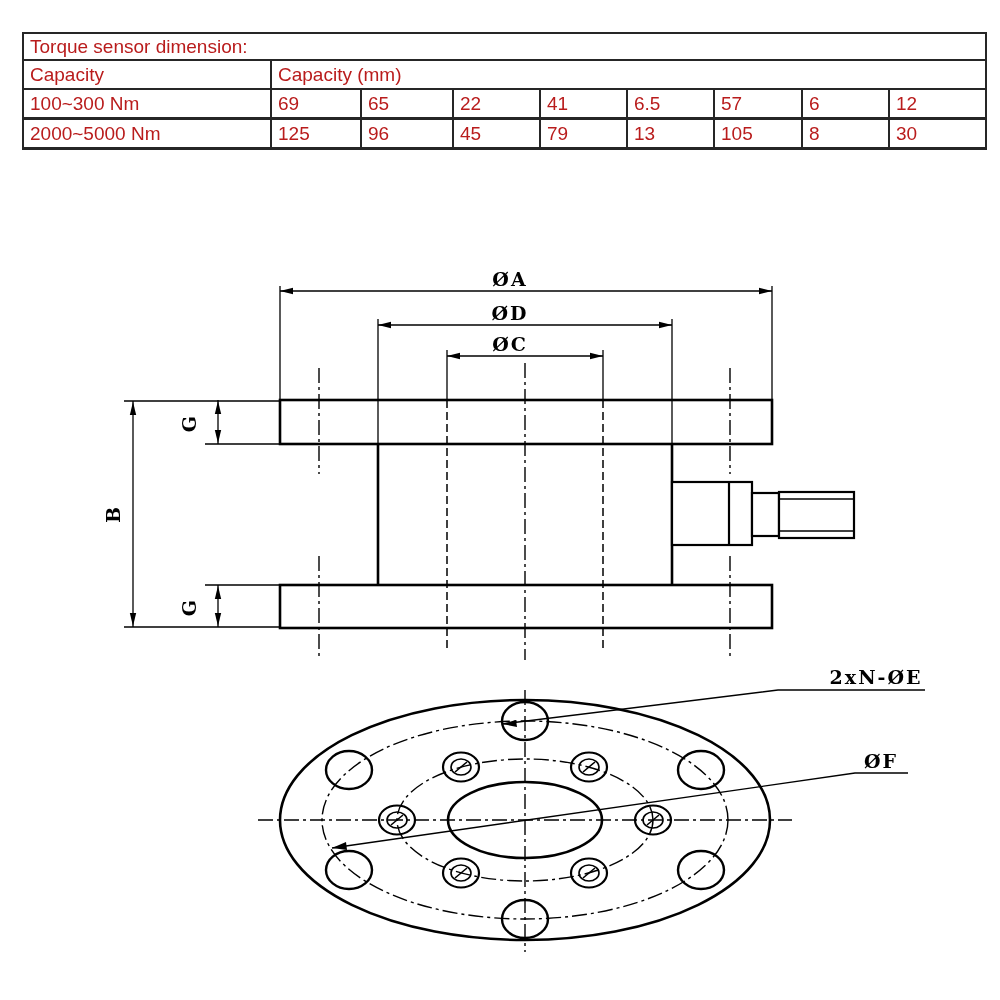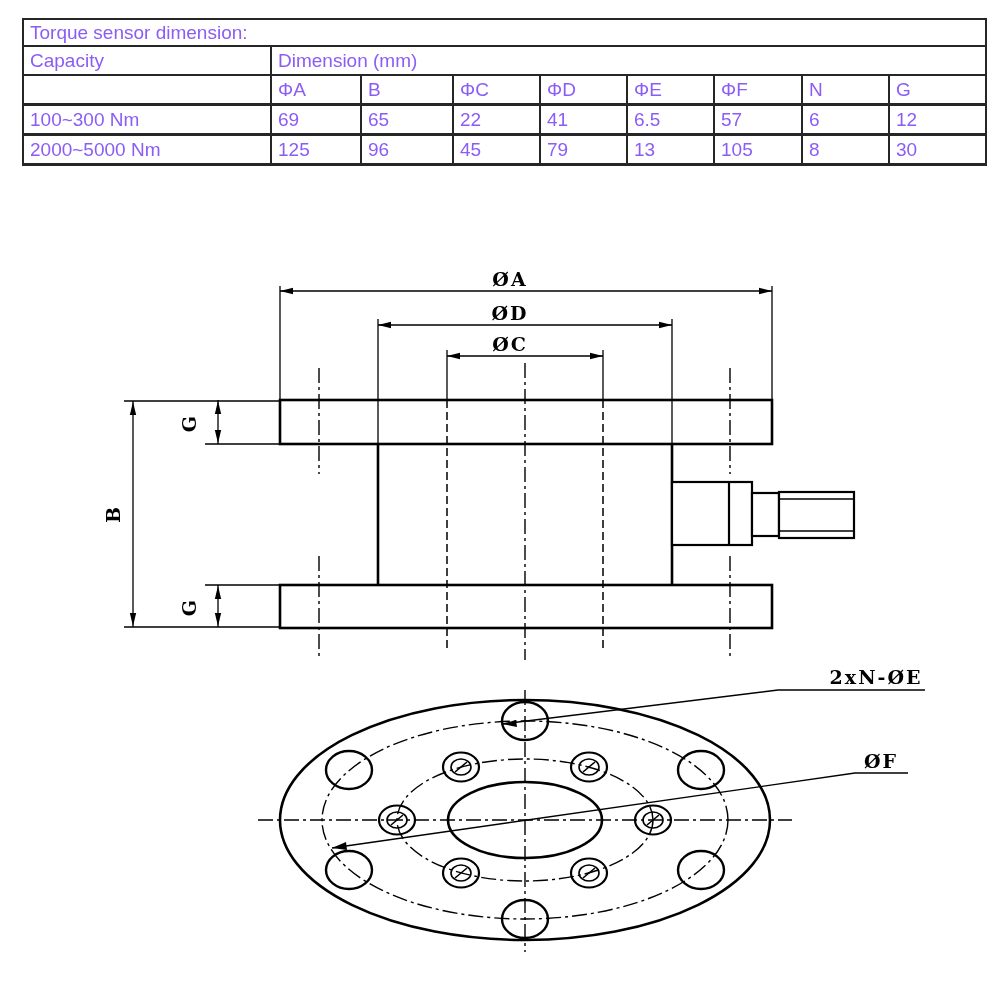--- a/index.html
+++ b/index.html
@@ -1,20 +1,20 @@
 <!DOCTYPE html>
 <html><head>
 <meta charset="utf-8">
 <style>
   html,body{margin:0;padding:0;background:#fff;}
   .page{position:relative;width:1000px;height:1000px;background:#fff;overflow:hidden;
         font-family:"Liberation Sans",sans-serif;color:#111;}
   
-  .dim-table{position:absolute;left:22px;top:18px;width:963px;border-collapse:collapse;
-             table-layout:fixed;font-size:19px;color:#8b5cf6;}
+  .dim-table{position:absolute;left:22px;top:32px;width:963px;border-collapse:collapse;
+             table-layout:fixed;font-size:19px;color:#b91c1c;}
   .dim-table td{border:2px solid #262626;padding:1px 6px;height:25px;line-height:25px;
                 white-space:nowrap;overflow:hidden;font-weight:400;text-align:left;vertical-align:middle;}
   .dim-table tr.title-row td{height:23px;line-height:23px;}
   .dim-table tr.symbol-row td{border-bottom-width:3px;}
   .dim-table tr.r1 td,.dim-table tr.r3 td{border-bottom-width:3px;}
   
   .drawing{position:absolute;left:0;top:250px;}
   .outline{stroke:#000;stroke-width:2.6;fill:none;}
   .outline-f{stroke:#000;stroke-width:2.6;fill:#fff;}
   .med{stroke:#000;stroke-width:2.2;fill:#fff;}
@@ -41,32 +41,21 @@
       <col style="width:88px">
         <col style="width:87px">
         <col style="width:97px">
     </colgroup>
     <tbody>
         <tr class="title-row">
       <td colspan="9">Torque sensor dimension:</td>
     </tr>
     <tr>
       <td>Capacity</td>
-      <td colspan="8">Dimension (mm)</td>
-    </tr>
-    <tr class="symbol-row">
-      <td></td>
-      <td>ΦA</td>
-      <td>B</td>
-      <td>ΦC</td>
-      <td>ΦD</td>
-      <td>ΦE</td>
-      <td>ΦF</td>
-      <td>N</td>
-      <td>G</td>
+      <td colspan="8">Capacity (mm)</td>
     </tr>
     <tr class="r1">
       <td>100~300 Nm</td>
       <td>69</td>
       <td>65</td>
       <td>22</td>
       <td>41</td>
       <td>6.5</td>
       <td>57</td>
       <td>6</td>

